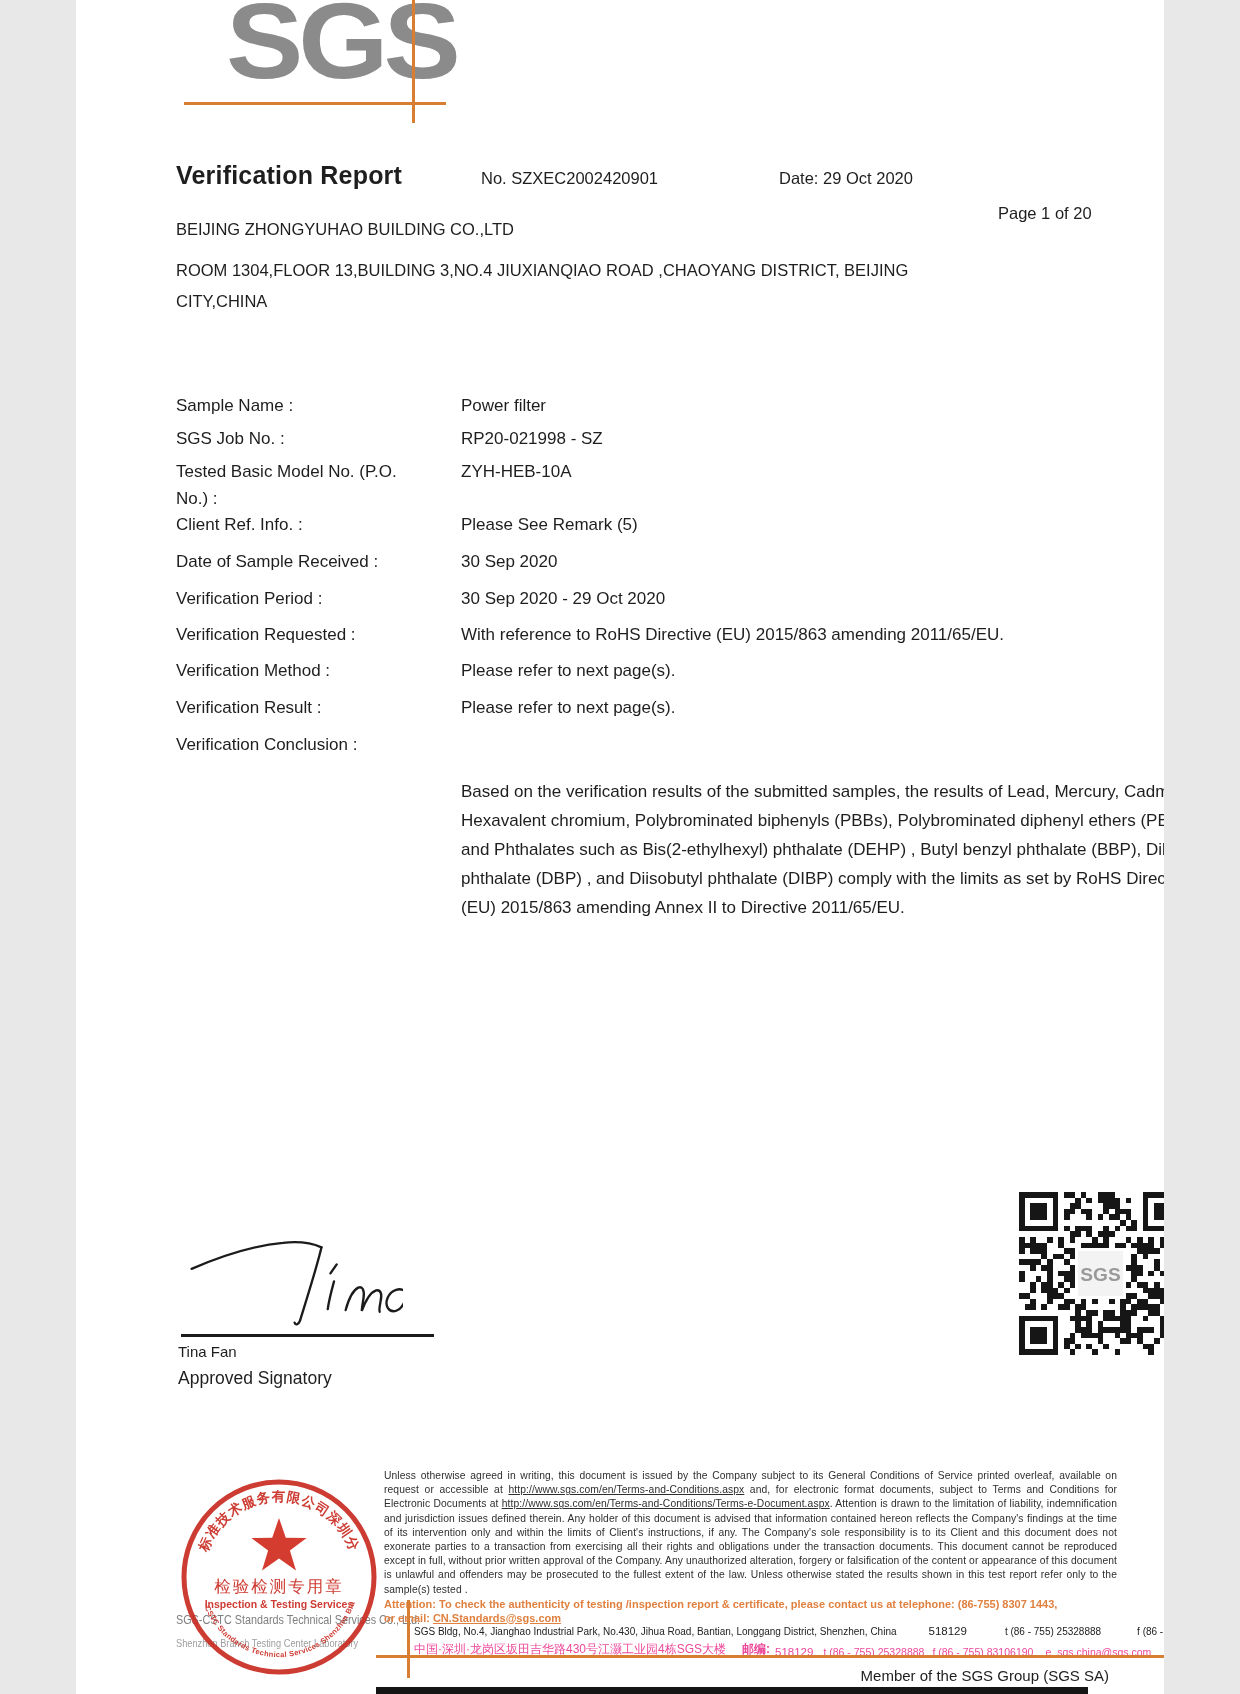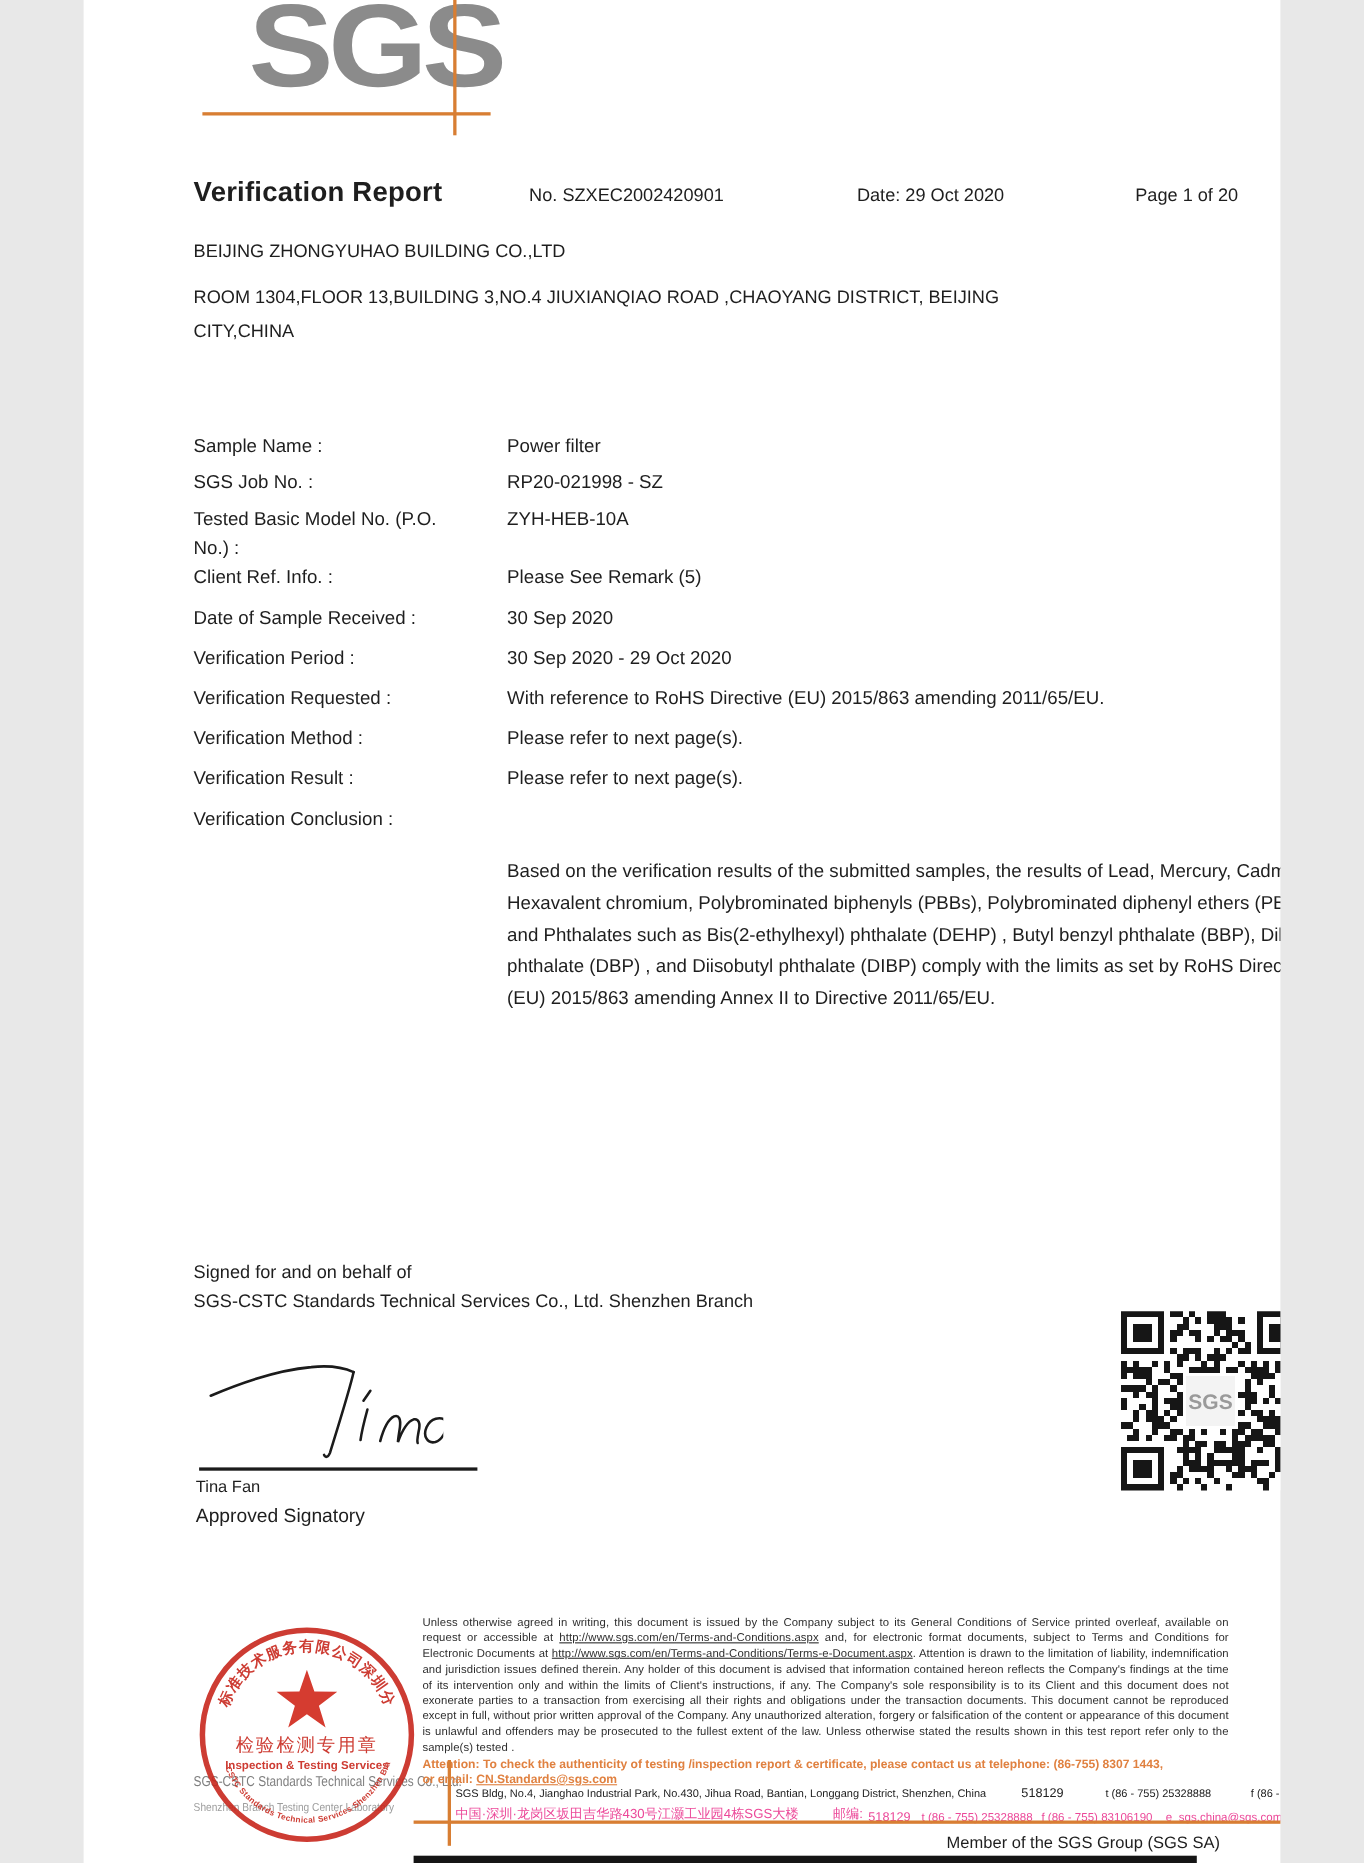--- a/index.html
+++ b/index.html
@@ -17,21 +17,21 @@
     color:#8b8b8b; letter-spacing:-5px; line-height:116px;
     transform:scaleY(.92); transform-origin:top left;
   }
   .rule-v-top { left:336px; top:0; width:3px; height:123px; background:#d87e33; }
   .rule-h-top { left:108px; top:102px; width:262px; height:3px; background:#d87e33; }
 
   .doc-title { left:100px; top:161px; font-size:25px; font-weight:bold; letter-spacing:.2px; }
   .meta { top:169px; font-size:16.5px; }
   .meta-no   { left:405px; }
   .meta-date { left:703px; }
-  .meta-page { left:956px; }
+  .meta-page { left:922px;margin-top:35px; }
 
   .client-name    { left:100px; top:220px; font-size:16.5px; }
   .client-address { left:100px; top:255px; font-size:16.5px; line-height:31px; white-space:pre-line; width:900px; }
 
   
   .frow { position:absolute; left:100px; width:1048px; display:flex; font-size:17px; }
   .frow .lab { width:285px; line-height:27px; white-space:pre-line; flex:none; }
   .frow .val { flex:1; line-height:27px; }
   .frow.conclusion .val { line-height:29px; width:765px;margin-top:46px; }
 
@@ -61,21 +61,21 @@
     line-height:13.5px; color:#e08140;
   }
   .foot-vline { left:331px; top:1600px; width:3px; height:78px; background:#d87e33; }
   .foot-line1 { left:338px; top:1625px; width:850px; font-size:10px; color:#222;
                 display:flex; align-items:baseline; white-space:nowrap;gap:28px; }
   .foot-line1 .pc { font-size:11.5px; margin:0 10px 0 4px; }
   .foot-line1 .tel { margin-right:8px; }
   .foot-line1 .fax { margin-right:14px; }
   .foot-line2 { left:338px; top:1641px; width:850px; font-size:12px; color:#ec4899;
                 display:flex; align-items:flex-end; white-space:nowrap; }
-  .foot-line2 .pclab { margin-left:31px; font-weight:normal; }
+  .foot-line2 .pclab { margin-left:16px; font-weight:bold; }
   .foot-line2 .pc { font-size:11.5px; margin:0 10px 0 5px; }
   .foot-line2 .tel { font-size:10.5px; margin-right:8px; }
   .foot-line2 .fax { font-size:10.5px; margin-right:12px; }
   .foot-line2 .em  { font-size:10.5px; }
   .foot-line2 .emp { font-size:10.5px; margin-right:6px; }
   .foot-hline { left:300px; top:1655px; width:886px; height:3px; background:#d87e33; }
   .member { right:55px; top:1667px; font-size:15px; color:#1e1e1e; }
   .scan-bar { left:300px; top:1687px; width:712px; height:7px; background:#151515; }
 </style>
 </head>
@@ -131,24 +131,20 @@
   </div>
   <div class="frow" style="top:694px">
     <div class="lab">Verification Result :</div>
     <div class="val">Please refer to next page(s).</div>
   </div>
   <div class="frow conclusion" style="top:731px">
     <div class="lab">Verification Conclusion :</div>
     <div class="val">Based on the verification results of the submitted samples, the results of Lead, Mercury, Cadmium, Hexavalent chromium, Polybrominated biphenyls (PBBs), Polybrominated diphenyl ethers (PBDEs) and Phthalates such as Bis(2-ethylhexyl) phthalate (DEHP) , Butyl benzyl phthalate (BBP), Dibutyl phthalate (DBP) , and Diisobutyl phthalate (DIBP) comply with the limits as set by RoHS Directive (EU) 2015/863 amending Annex II to Directive 2011/65/EU.</div>
   </div>
 
-  <div class="abs signed-for">
-    <div>Signed for and on behalf of</div>
-    <div>SGS-CSTC Standards Technical Services Co., Ltd. Shenzhen Branch</div>
-  </div>
 
   <svg class="abs sig-svg" width="215" height="108" viewBox="0 0 240 120">
     <g fill="none" stroke="#1b1b1b" stroke-width="2.6" stroke-linecap="round">
       <path d="M4,52 C32,40 72,26 106,23 C124,21 140,24 149,28"></path>
       <path d="M149,28 C145,46 133,84 125,110 C123,115 120,115 119,112"></path>
       <path d="M166,47 L159,57"></path>
       <path d="M163,66 C160,77 157,89 156,97"></path>
       <path d="M176,98 C179,87 184,76 190,73 C195,71 197,76 196,84 C195,91 194,96 194,99 C198,88 204,78 210,76 C215,75 217,80 215,88 C214,94 213,98 214,100"></path>
       <path d="M244,78 C237,72 227,75 223,84 C219,93 224,101 232,99 C239,97 243,88 244,80 C243,90 244,98 250,100 C255,101 260,96 263,91"></path>
     </g>

